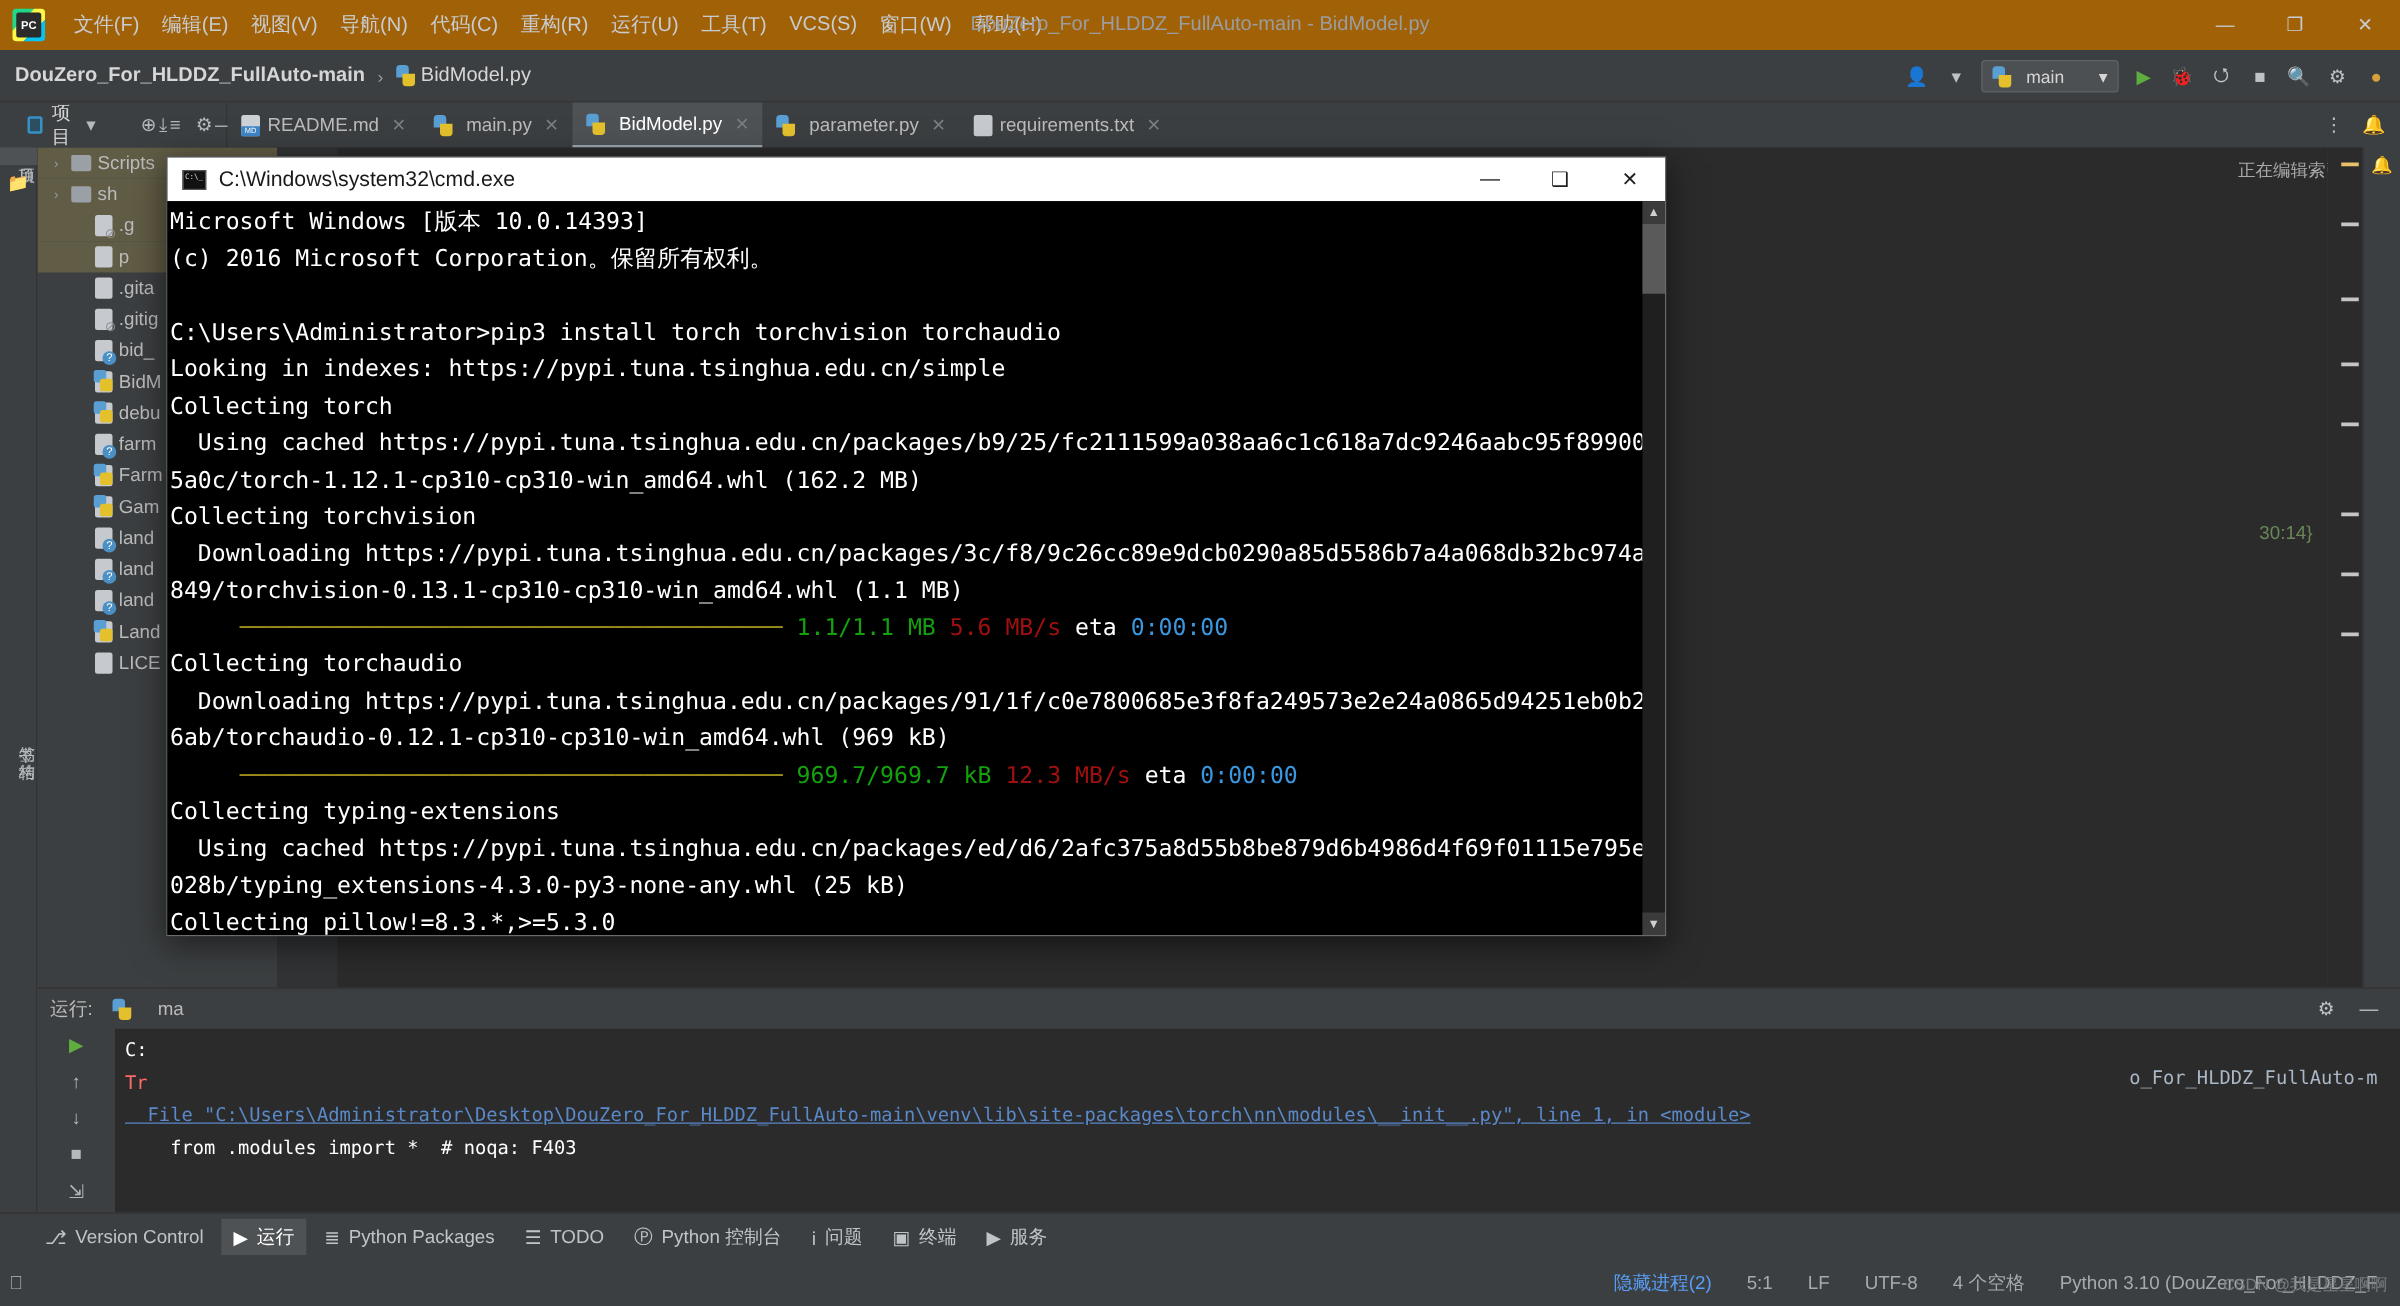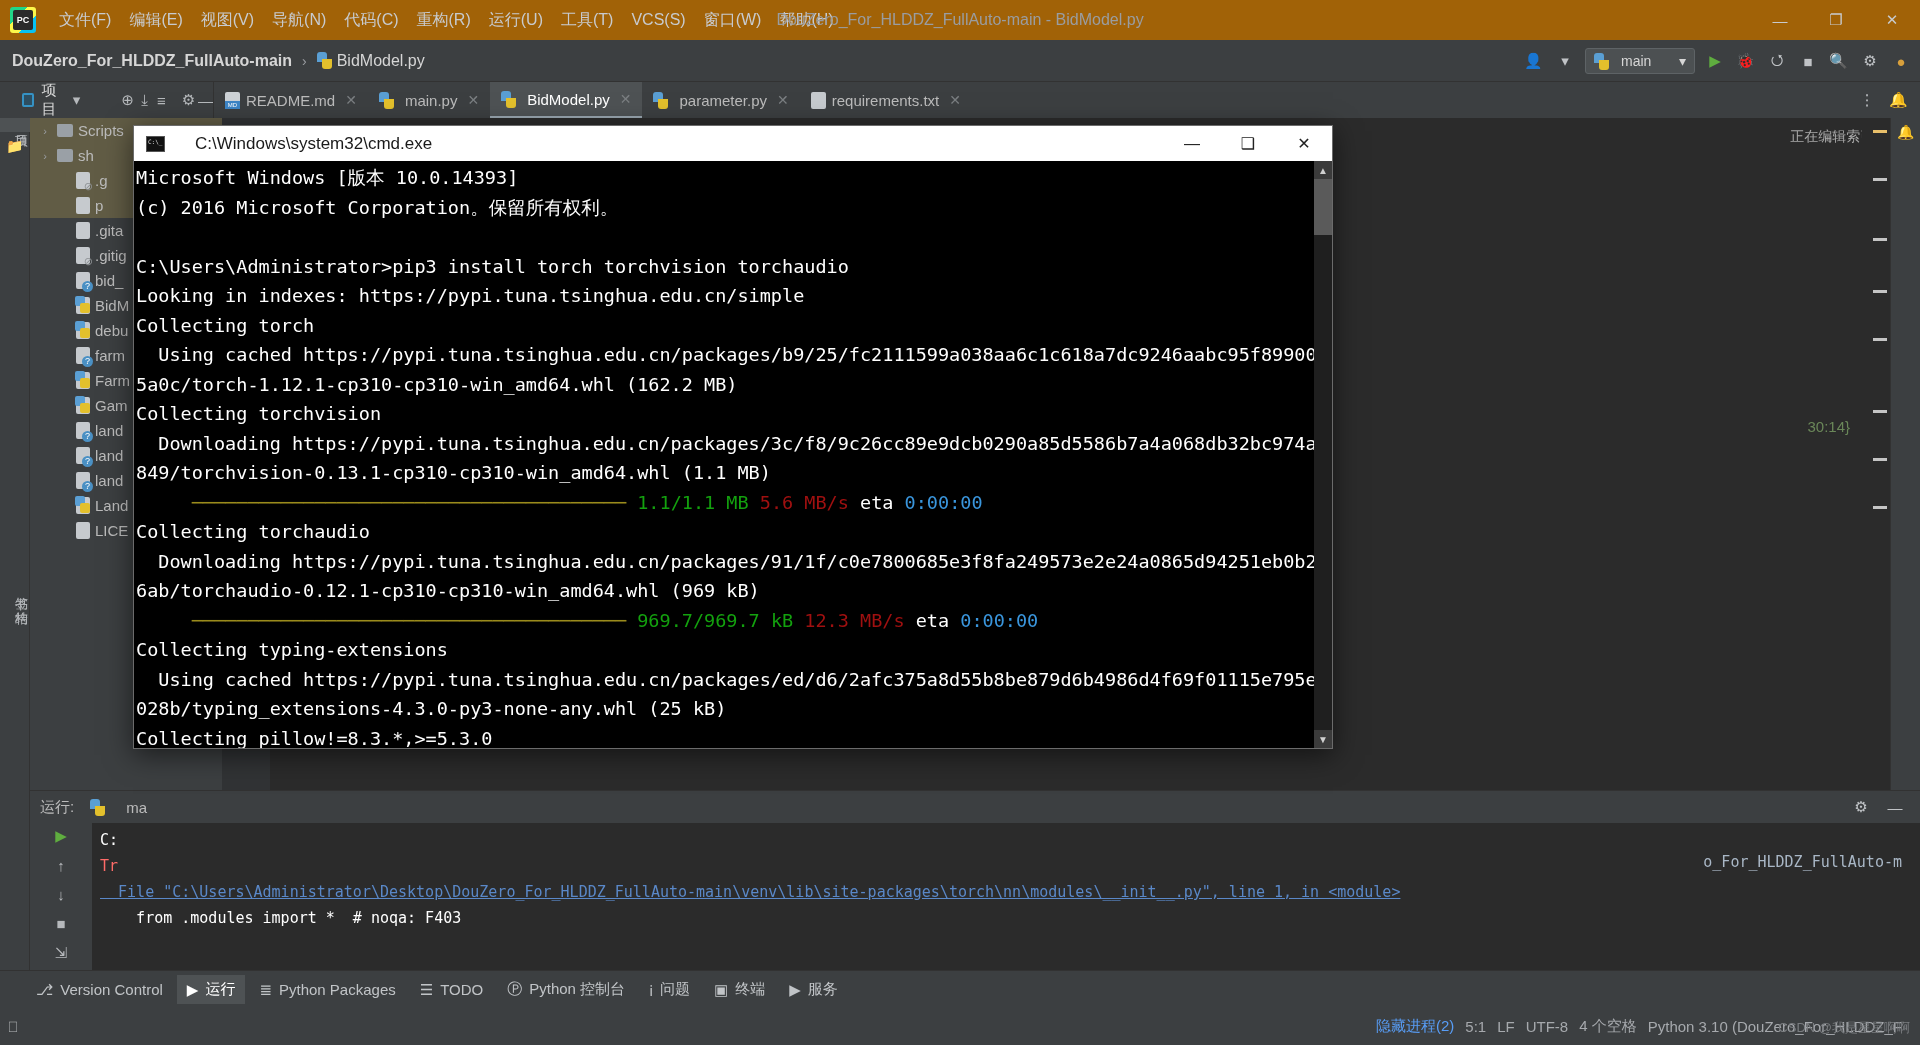--- a/index.html
+++ b/index.html
@@ -44,21 +44,21 @@
               display:flex; align-items:center; gap:9px; }
   .runcfg { height:26px; min-width:110px; background:#4c5052; border:1px solid #5e6366;
             border-radius:3px; display:flex; align-items:center; padding:0 8px;
             font-size:14px; color:#d6d6d6; gap:7px;}
   .ic { width:22px; height:24px; display:flex; align-items:center; justify-content:center;
         font-size:15px; color:#c0c3c6; }
 
   
   .tabsrow { position:absolute; left:0; top:82px; width:1920px; height:36px;
              background:#3c3f41; display:flex; align-items:stretch; }
-  .tool-strip { width:214px; display:flex; align-items:center; gap:2px; padding-left:22px;
+  .tool-strip { width:182px; display:flex; align-items:center; gap:2px; padding-left:22px;
                 border-right:1px solid #323232;}
   .tool-strip .t { width:26px; height:26px; display:flex; align-items:center;
                    justify-content:center; color:#b6b9bc; font-size:15px;}
   .ptitle { font-size:15px; color:#d6d6d6; margin-right:6px; display:flex;
             align-items:center; gap:7px;}
   .proj-ico { width:17px; height:14px; border:2px solid #3592c4; background:#2d4e61;
               border-radius:2px;}
   .etab { display:flex; align-items:center; gap:6px; padding:0 11px;
           font-size:15px; color:#bbbbbb; background:#3c3f41; }
   .etab.active { background:#4e5254; color:#ffffff; border-bottom:2px solid #9aa7b0;}
@@ -137,35 +137,35 @@
   .botbar { position:absolute; left:0; bottom:37px; width:1920px; height:38px;
             background:#3c3f41; border-top:1px solid #323232; display:flex;
             align-items:center; padding-left:26px; gap:4px; }
   .bb { display:flex; align-items:center; gap:7px; padding:5px 10px; font-size:15px;
         color:#c1c4c7; }
   .bb.active { background:#4e5254; color:#fff; }
   .statusbar { position:absolute; left:0; bottom:0; width:1920px; height:37px;
                background:#3c3f41; display:flex; align-items:center;
                font-size:15px; color:#a6a9ad;}
   .sb-left { width:26px; display:flex; justify-content:center; color:#b6b9bc;}
-  .sb-right { margin-left:auto; display:flex; align-items:center; gap:11px; padding-right:18px;}
+  .sb-right { margin-left:auto; display:flex; align-items:center; gap:28px; padding-right:18px;}
   .blue { color:#589df6; }
   .wm { position:absolute; right:10px; bottom:8px; font-size:13px; color:#7a7d80; }
 
   
   .cmdwin { position:absolute; left:133px; top:125px; width:1200px; height:624px;
             background:#000; border:1px solid #6b6b6b;
             box-shadow:0 6px 26px rgba(0,0,0,.55); }
   .cmdtitle { height:35px; background:#ffffff; display:flex; align-items:center;
               padding-left:12px; }
   .cmdicon { width:19px; height:16px; background:#111; border:1px solid #555;
              position:relative; margin-right:10px;}
   .cmdicon::after{ content:"C:\\_"; position:absolute; left:1px; top:1px; color:#ddd;
              font-size:6px; font-family:"DejaVu Sans Mono", monospace;}
-  .cmdname { font-size:17px; color:#1a1a1a; font-family:"Liberation Sans", sans-serif;margin-left:20px;}
+  .cmdname { font-size:17px; color:#1a1a1a; font-family:"Liberation Sans", sans-serif;}
   .cmdbtns { margin-left:auto; display:flex; }
   .cmdbtn { width:56px; height:35px; display:flex; align-items:center;
             justify-content:center; font-size:16px; color:#222; }
   .cmdbody { position:absolute; left:0; top:35px; right:18px; bottom:0;
              background:#000; overflow:hidden; padding:2px 0 0 2px; }
   .cline2 { font-family:"DejaVu Sans Mono", monospace; font-size:18.5px;
             line-height:29.5px; color:#cccccc; white-space:pre; height:29.5px;}
   .g { color:#13a10e; }  
   .r { color:#a01010; }  
   .c { color:#3a96dd; }  

